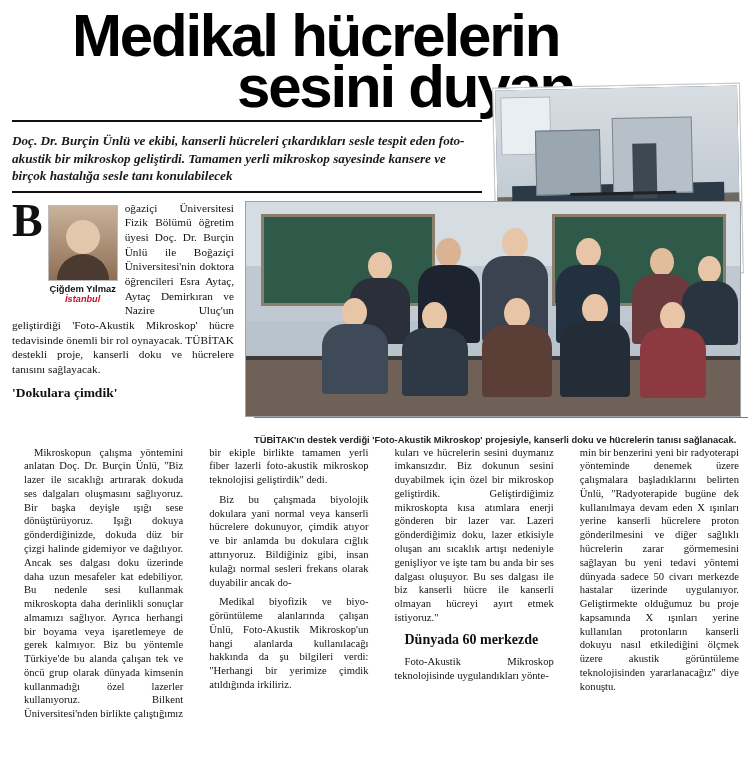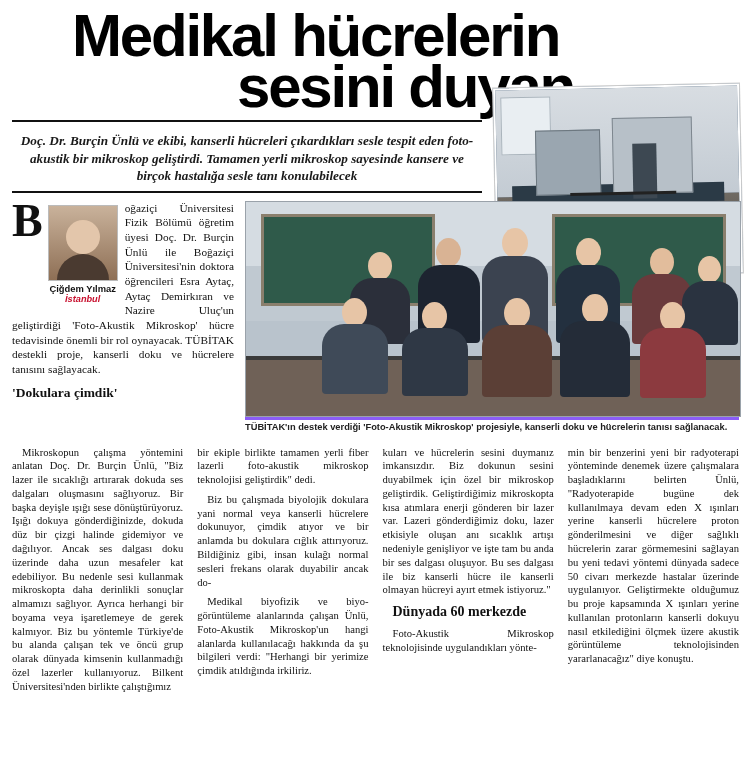--- a/index.html
+++ b/index.html
@@ -107,21 +107,20 @@
   
   .deck {
     margin-top: 10px;
     width: 470px;
     font-family: "Liberation Serif", serif;
     font-style: italic;
     font-weight: bold;
     font-size: 13.2px;
     line-height: 1.32;
     color: #1a1a1a;
-    text-align: center;
   }
   .rule-top {
     width: 470px;
     border-top: 2px solid #111;
     margin-top: 6px;
   }
   .rule-bot {
     width: 470px;
     border-top: 2px solid #111;
     margin-top: 6px;
@@ -224,47 +223,47 @@
     position: absolute;
     border-radius: 22px 22px 4px 4px;
   }
   .head {
     position: absolute;
     border-radius: 50%;
     background: #e7c5a6;
   }
   .pg-caption-bar {
     position: absolute;
-    left: 233px;
+    left: 242px;
     top: 216px;
     width: 494px;
     font-family: "Liberation Sans", sans-serif;
     font-size: 9.3px;
     font-weight: bold;
     color: #222;
-    border-top: 3px solid #8b5cf6;
-    padding-top: 2px;
+    border-top: 1px solid #8b5cf6;
+    padding-top: 17px;
   }
 
   
   .body-cols {
     position: relative;
     margin-top: 10px;
     width: 727px;
     display: flex;
     gap: 14px;
   }
   .bcol {
     width: 172px;
     font-size: 10.6px;
     line-height: 1.30;
     text-align: justify;
     hyphens: auto;
   }
-  .bcol p { margin: 0 0 6px 0; text-indent: 10px; }
+  .bcol p { margin: 0 0 6px 12px; text-indent: 10px; }
   .bcol p.noind { text-indent: 0; }
   .col-head {
     font-family: "Liberation Serif", serif;
     font-weight: bold;
     font-size: 14px;
     margin: 4px 0 4px 0;
     text-indent: 0;
   }
 </style>
 </head>

